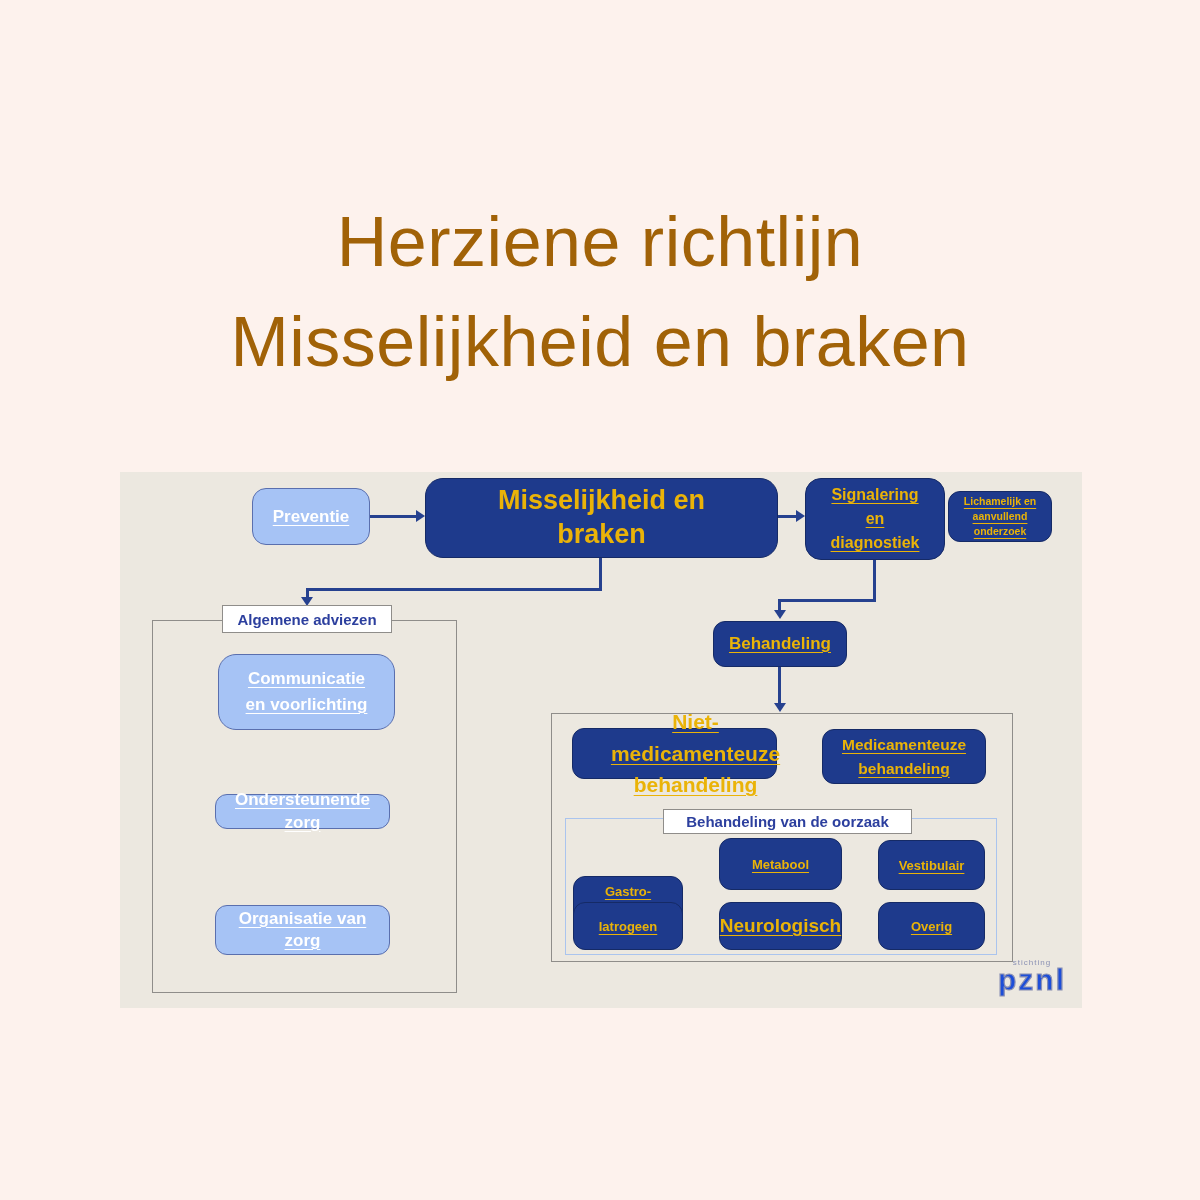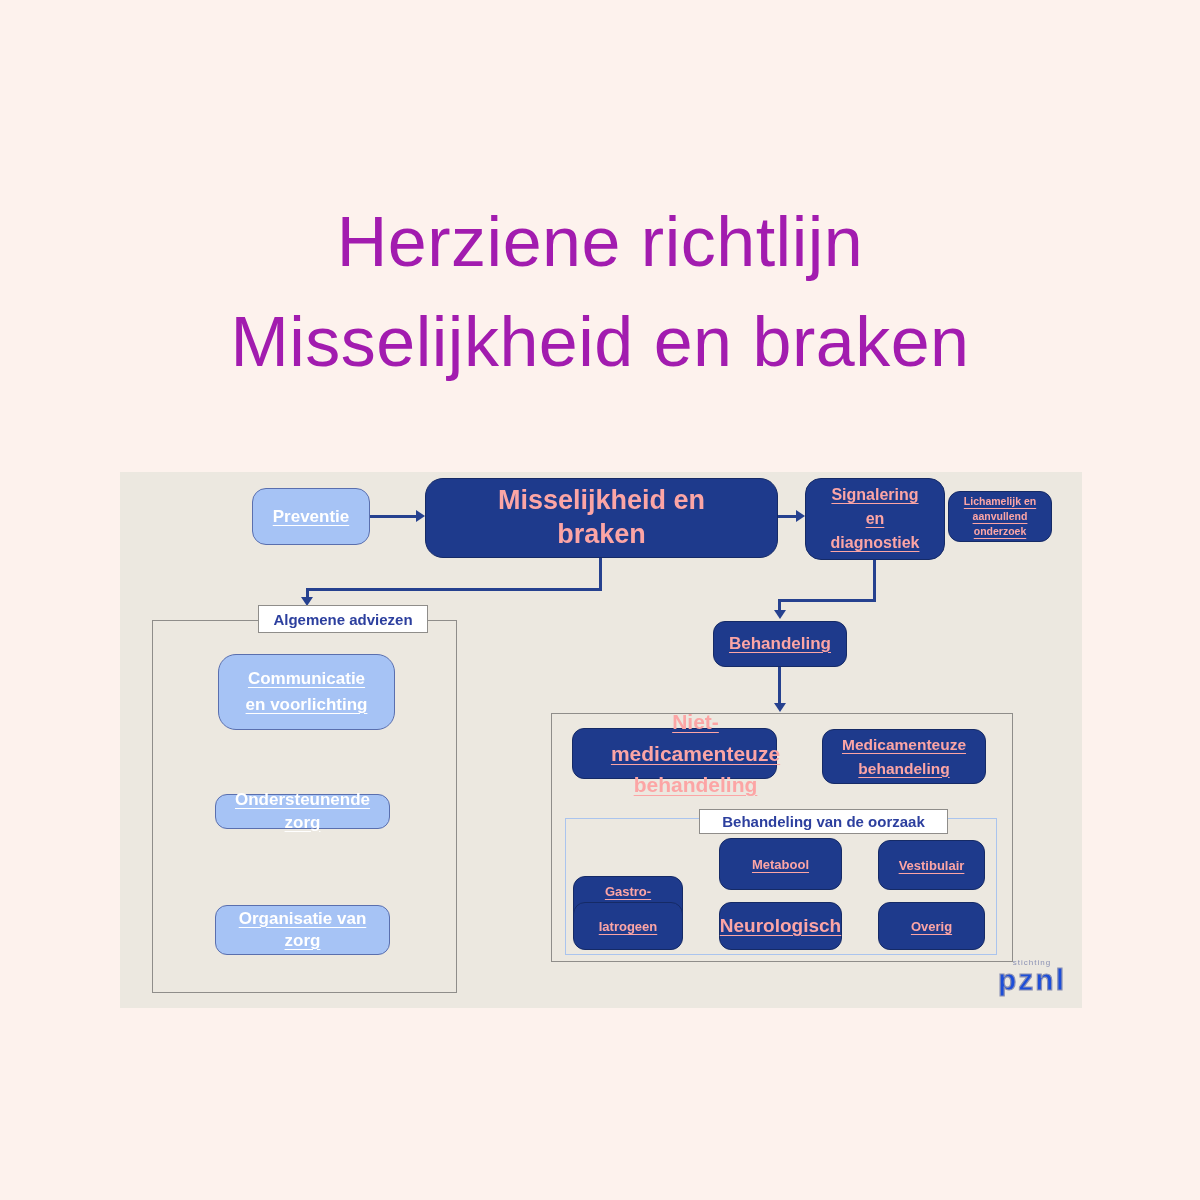--- a/index.html
+++ b/index.html
@@ -4,42 +4,42 @@
 <style>
   html,body{margin:0;padding:0;}
   body{
     width:1200px;height:1200px;overflow:hidden;
     background:#fdf2ed;
     font-family:"Liberation Sans",sans-serif;
     position:relative;
   }
   .title{
     position:absolute;top:192px;left:0;width:1200px;
-    text-align:center;color:#a21caf;
+    text-align:center;color:#a16207;
     font-size:70px;line-height:100px;font-weight:400;letter-spacing:0.5px;
   }
   .panel{
     position:absolute;left:120px;top:472px;width:962px;height:536px;
     background:#ece8e0;
   }
   .node{
     position:absolute;display:flex;flex-direction:column;
     align-items:center;justify-content:center;text-align:center;
     box-sizing:border-box;z-index:3;
   }
   .dark{
-    background:#1e3a8c;color:#fca5a5;border:1.5px solid #152a66;
+    background:#1e3a8c;color:#eab308;border:1.5px solid #152a66;
   }
   .light{
     background:#a6c3f5;color:#ffffff;border:1.6px solid #5a6fae;
   }
   .labelbox{
     position:absolute;display:flex;align-items:center;justify-content:center;
     background:#ffffff;border:1.5px solid #8f8d8a;color:#2c3f9e;
-    font-weight:700;box-sizing:border-box;z-index:4;text-align:center;margin-left:36px;
+    font-weight:700;box-sizing:border-box;z-index:4;text-align:center;
   }
   .container{
     position:absolute;border:1.6px solid #8f8d8a;box-sizing:border-box;z-index:1;
   }
   .container.blue{border-color:#aac4ee;}
   .u{text-decoration:underline;text-underline-offset:3px;text-decoration-thickness:1px;}
   .hline,.vline{position:absolute;background:#26418f;z-index:2;}
   .arr-d{position:absolute;width:0;height:0;z-index:2;
     border-left:6px solid transparent;border-right:6px solid transparent;
     border-top:9px solid #26418f;}

